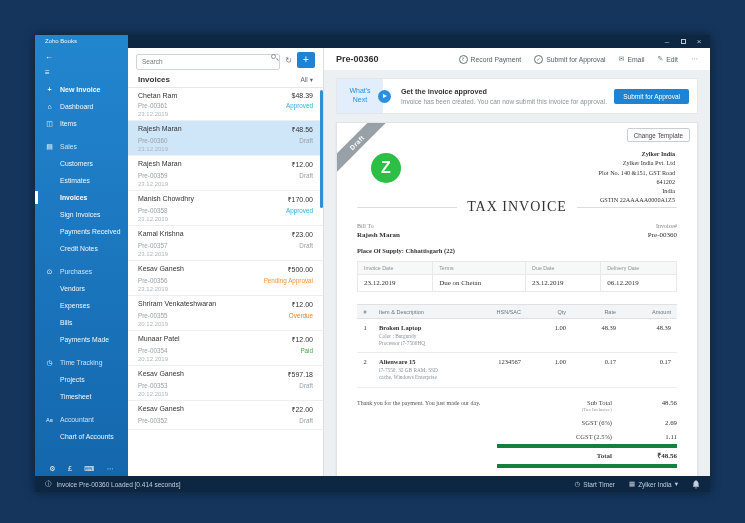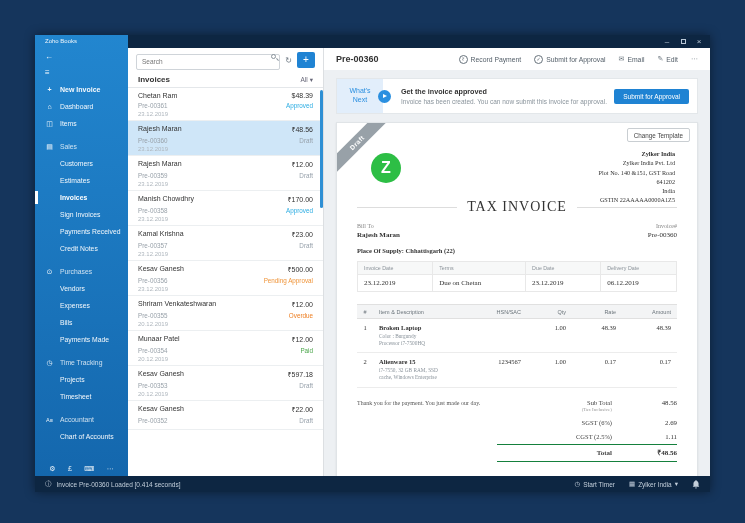--- a/index.html
+++ b/index.html
@@ -93,21 +93,21 @@
   .tright{text-align:right;}
   .item-name{font-weight:bold;}
   .item-desc{font-size:5.3px;color:#8a939b;margin-top:1.5px;line-height:1.4;}
   .bottom{display:flex;margin-top:8px;}
   .note{flex:1;font-size:6px;color:#555;padding-top:4px;}
   .totals{width:180px;}
   .trow{display:flex;align-items:flex-start;padding:3.5px 0;}
   .trow .tl{flex:1;text-align:right;font-size:6.5px;padding-right:10px;color:#444;}
   .trow .tv{width:55px;text-align:right;font-size:6.8px;}
   .tnote{font-size:5px;color:#999;margin-top:1px;}
-  .trow.rule{border-top:1px solid #15803d;align-items:flex-end;}
+  .trow.rule{border-top:4px solid #15803d;align-items:flex-end;}
   .trow.bold .tl,.trow.bold .tv{font-weight:bold;font-size:7px;}
   
   .footerbar{height:16px;background:#0d2642;display:flex;justify-content:space-between;align-items:center;padding:0 10px;color:#c3cfdb;font-size:6.5px;flex-shrink:0;}
   .fleft{display:flex;align-items:center;gap:5px;}
   .fright{display:flex;align-items:center;gap:14px;}
   .fitem{display:flex;align-items:center;gap:3px;}
   .bell{width:8px;height:9px;}
 </style>
 </head>
 <body>

